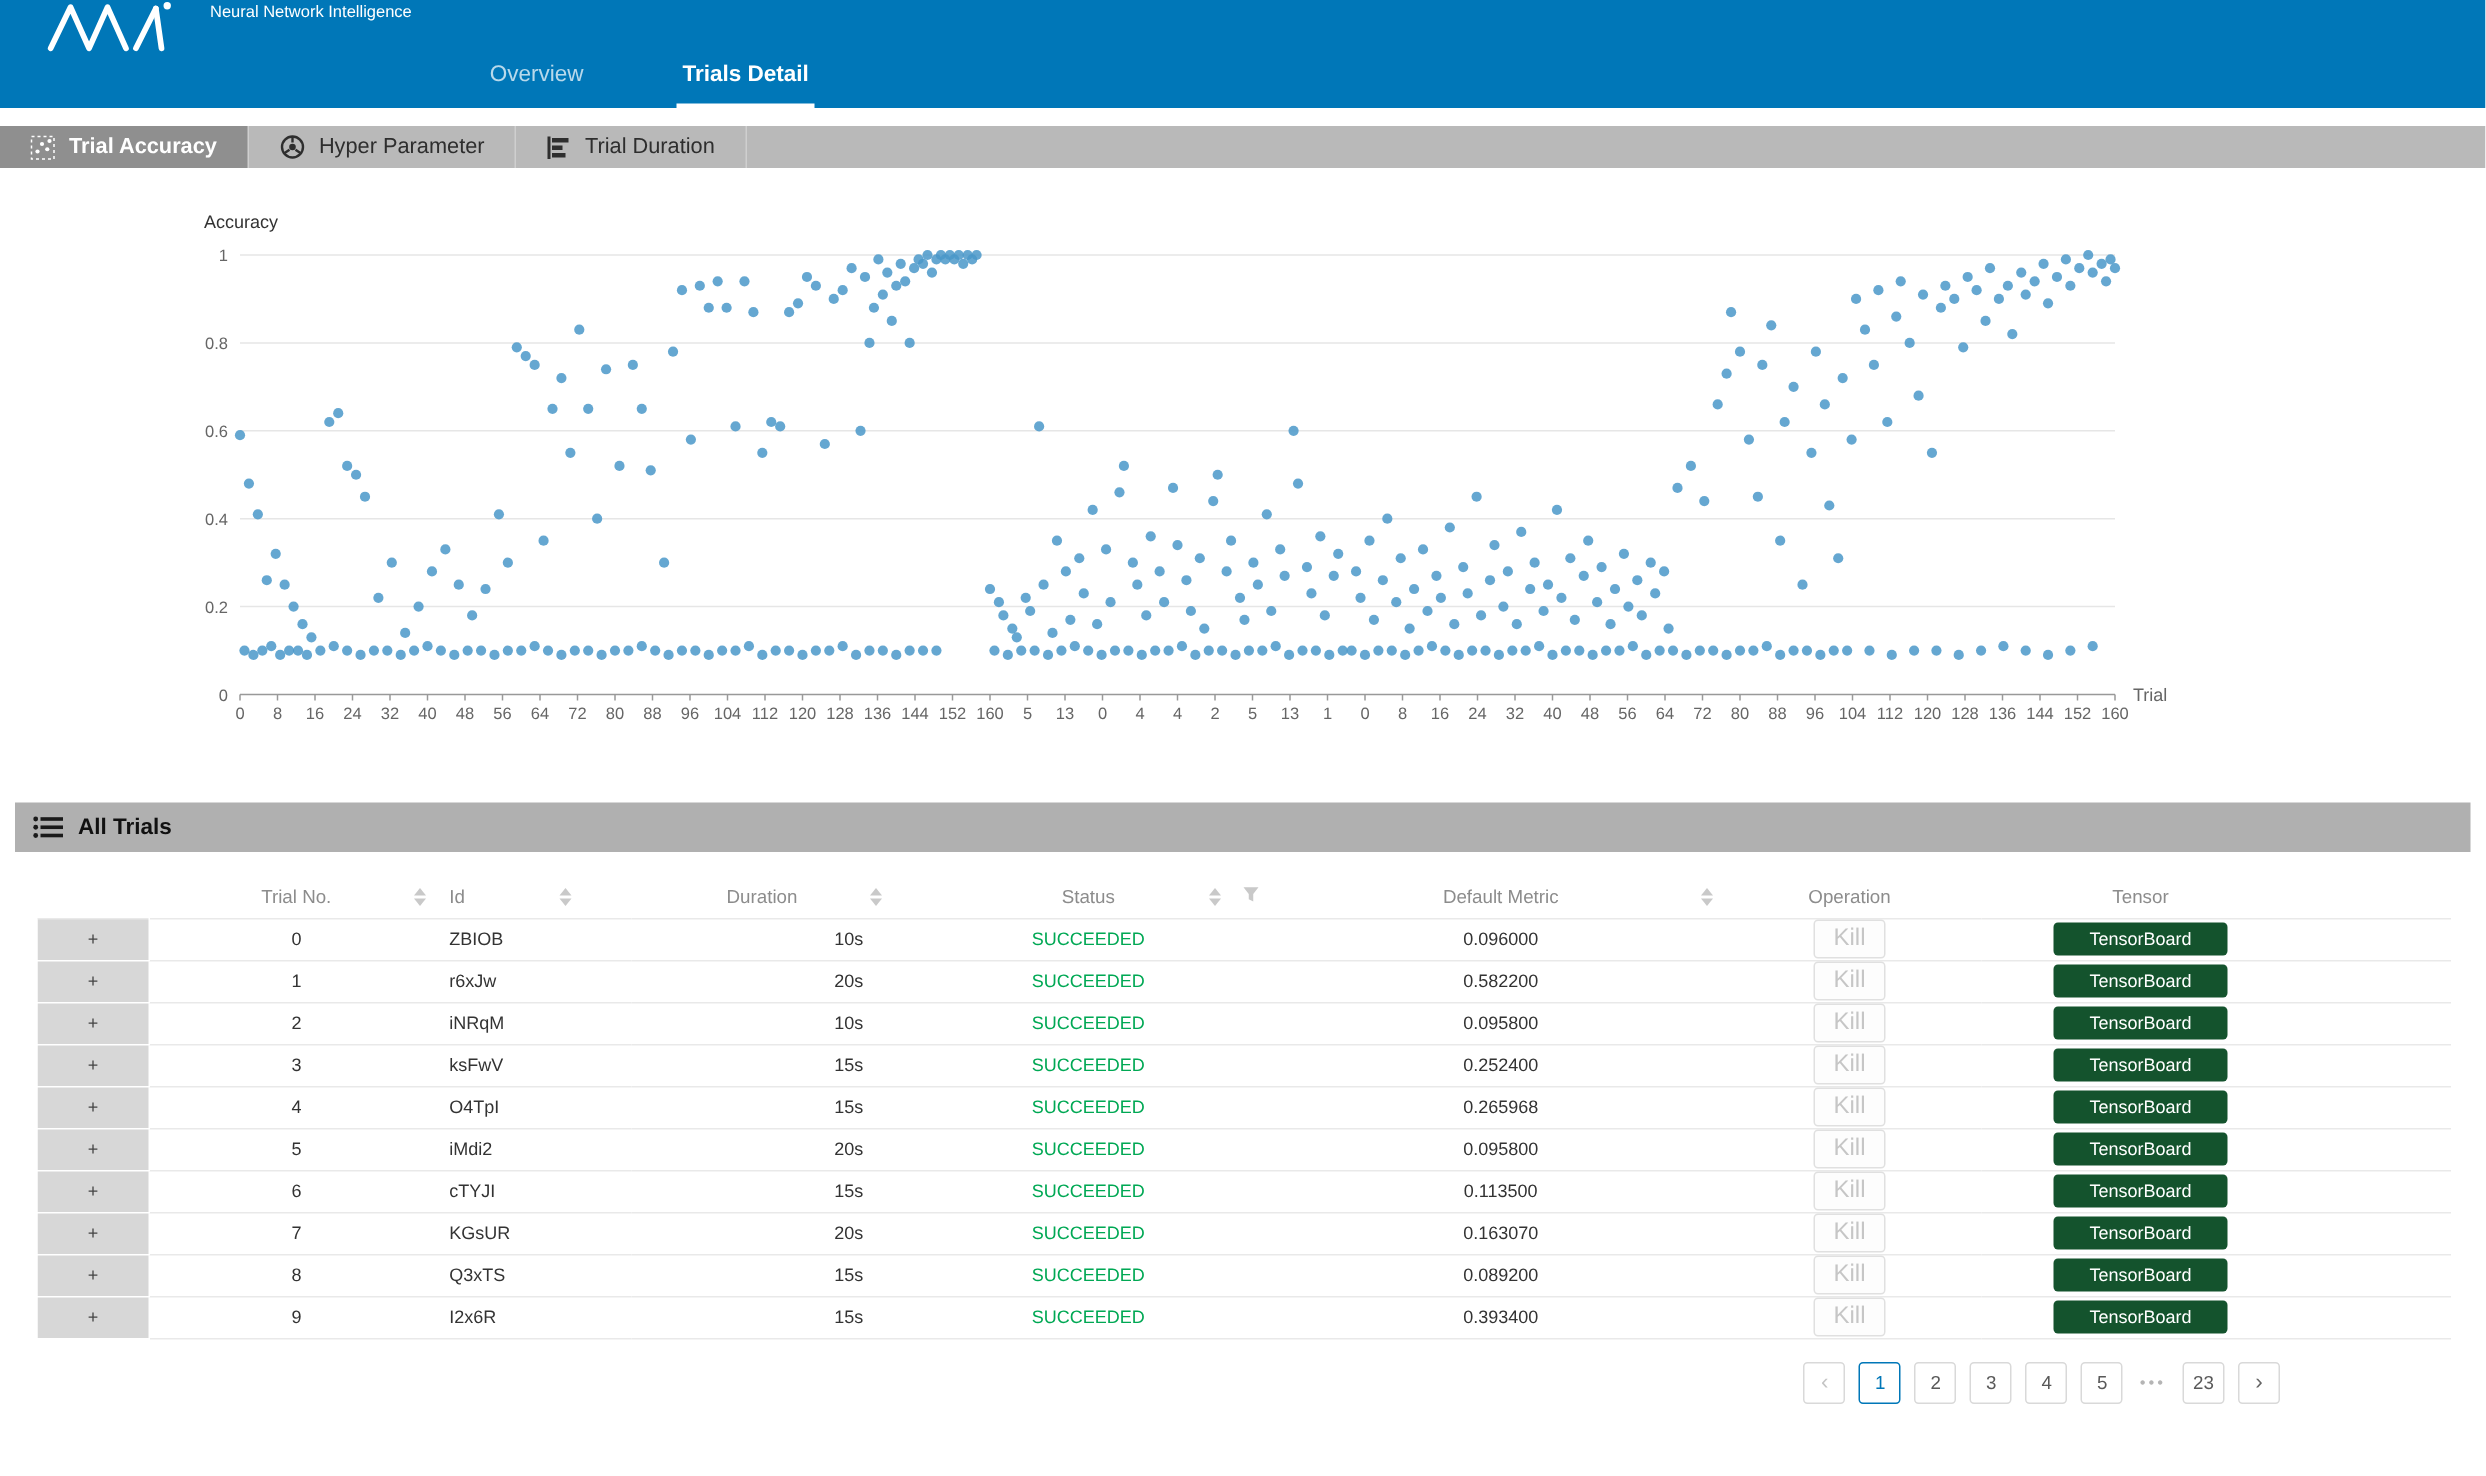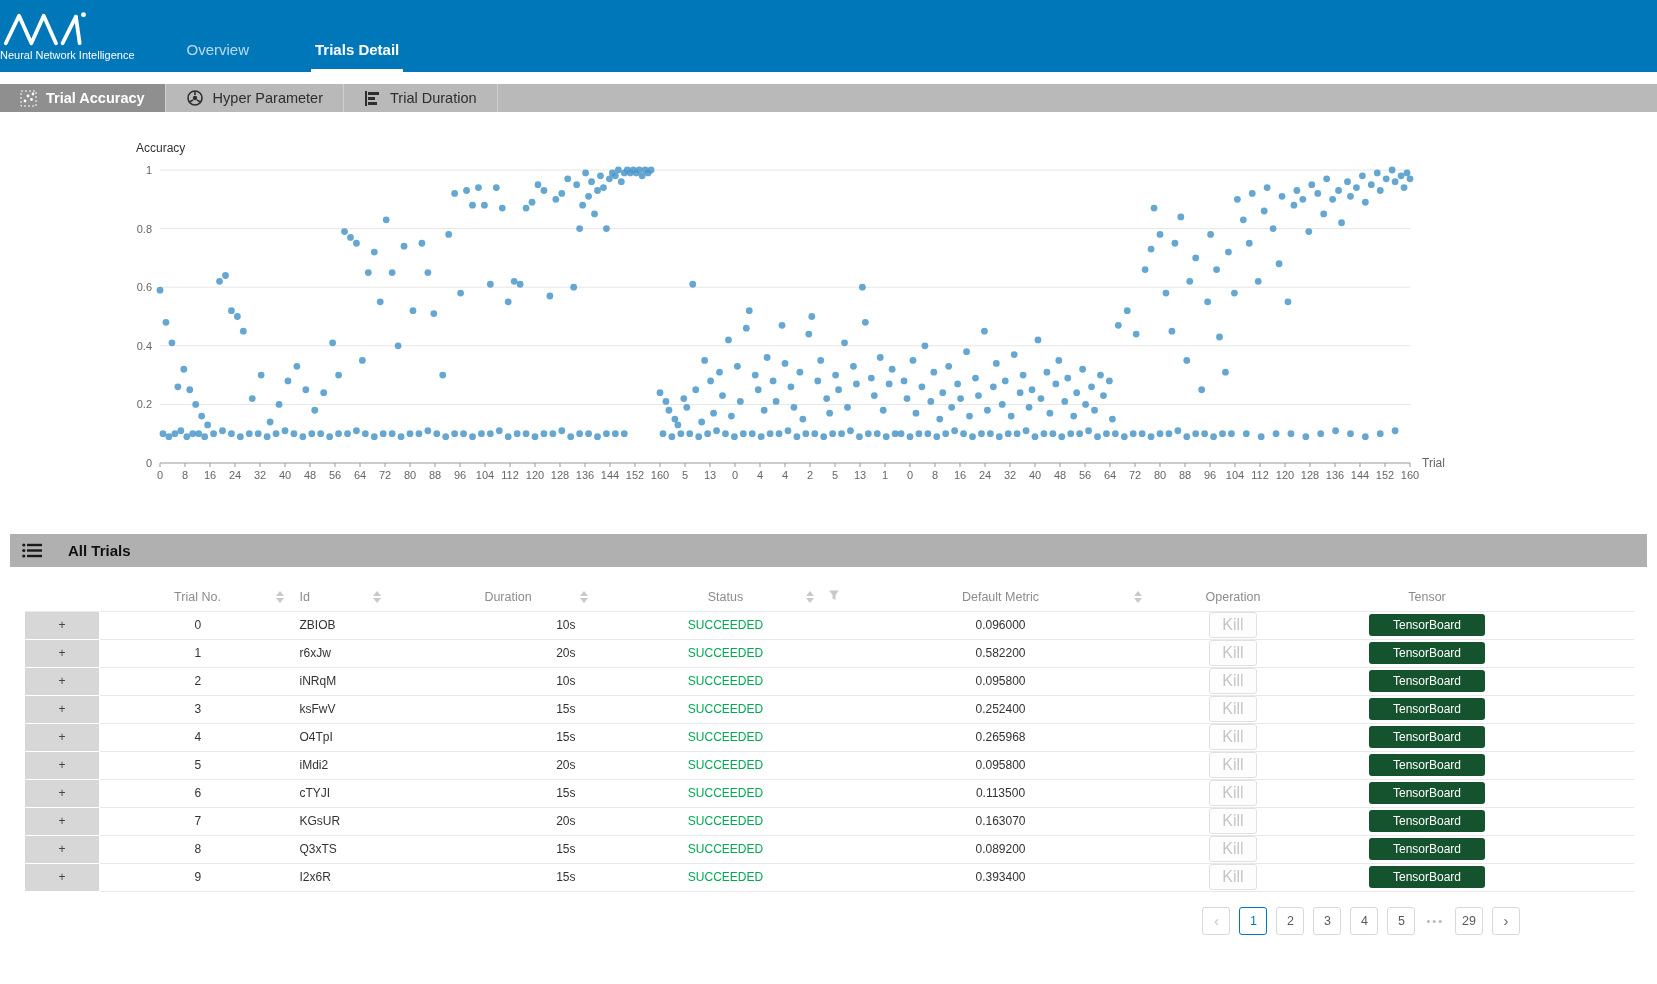--- a/index.html
+++ b/index.html
@@ -2,36 +2,36 @@
 <html><head>
 <meta charset="utf-8">
 <style>
   * { box-sizing: border-box; margin: 0; padding: 0; }
   body {
     width: 1657px; height: 984px; position: relative; overflow: hidden;
     background: #fff; font-family: "Liberation Sans", sans-serif; color: #333;
   }
   
   .topbar { height: 72px; background: #0077b8; display: flex; align-items: stretch; }
-  .logo { display: flex; flex-direction: column; justify-content: center; color: #fff; }
+  .logo { margin-left: 28px; display: flex; flex-direction: row; justify-content: center; color: #fff; }
   .logo-text { font-size: 11px; color: #fff; margin-top: 2px; white-space: nowrap; }
   .nav { display: flex; gap: 58px; margin-left: 48px; align-items: flex-end; }
   .nav-item { padding: 0 4px 14px; font-size: 15px; color: rgba(255,255,255,0.72); cursor: pointer; }
   .nav-item.active { color: #fff; font-weight: bold; border-bottom: 3px solid #fff; padding-bottom: 11px; }
   
   .subtabs { margin-top: 12px; height: 28px; background: #b9b9b9; display: flex; }
   .subtab { display: flex; align-items: center; gap: 9px; padding: 0 20px; font-size: 14.5px;
             color: #2e2e2e; border-right: 1px solid #cfcfcf; cursor: pointer; }
   .subtab.active { background: #8f8f8f; color: #fff; font-weight: bold; }
   .subtab svg { flex: 0 0 auto; }
   
   .chart-section { padding: 18px 0 0 110px; background: #fff; }
   
   .alltrials { margin: 42px 10px 16px; height: 33px; background: #b0b0b0; display: flex;
-               align-items: center; gap: 26px; padding-left: 12px; }
+               align-items: center; gap: 10px; padding-left: 12px; }
   .alltrials-title { font-size: 15px; font-weight: bold; color: #111; }
   
   .trials-table { width: 1609px; margin: 12px 24px 0; border-collapse: collapse; font-size: 12px; color: #333; table-layout: fixed; }
   .trials-table th { font-weight: normal; color: #8c8c8c; height: 28px; font-size: 12.5px; position: relative; }
   .trials-table td { height: 28px; border-bottom: 1px solid #e9e9e9; }
   .trials-table tbody tr:first-child td { border-top: 1px solid #e9e9e9; }
   td.c-exp { background: #d7d7d7; border: 1px solid #fff; text-align: center; color: #444; cursor: pointer; }
   th.c-exp { border: none; }
   .c-trial { text-align: center; }
   .c-id { text-align: left; padding-left: 4px; }
@@ -791,15 +791,15 @@
 </table>
 
 <div class="pagination">
   <button class="page-btn prev">‹</button>
   <button class="page-btn active">1</button>
   <button class="page-btn">2</button>
   <button class="page-btn">3</button>
   <button class="page-btn">4</button>
   <button class="page-btn">5</button>
   <span class="page-ellipsis">•••</span>
-  <button class="page-btn">29</button>
+  <button class="page-btn">23</button>
   <button class="page-btn next">›</button>
 </div>
 
 </body></html>

